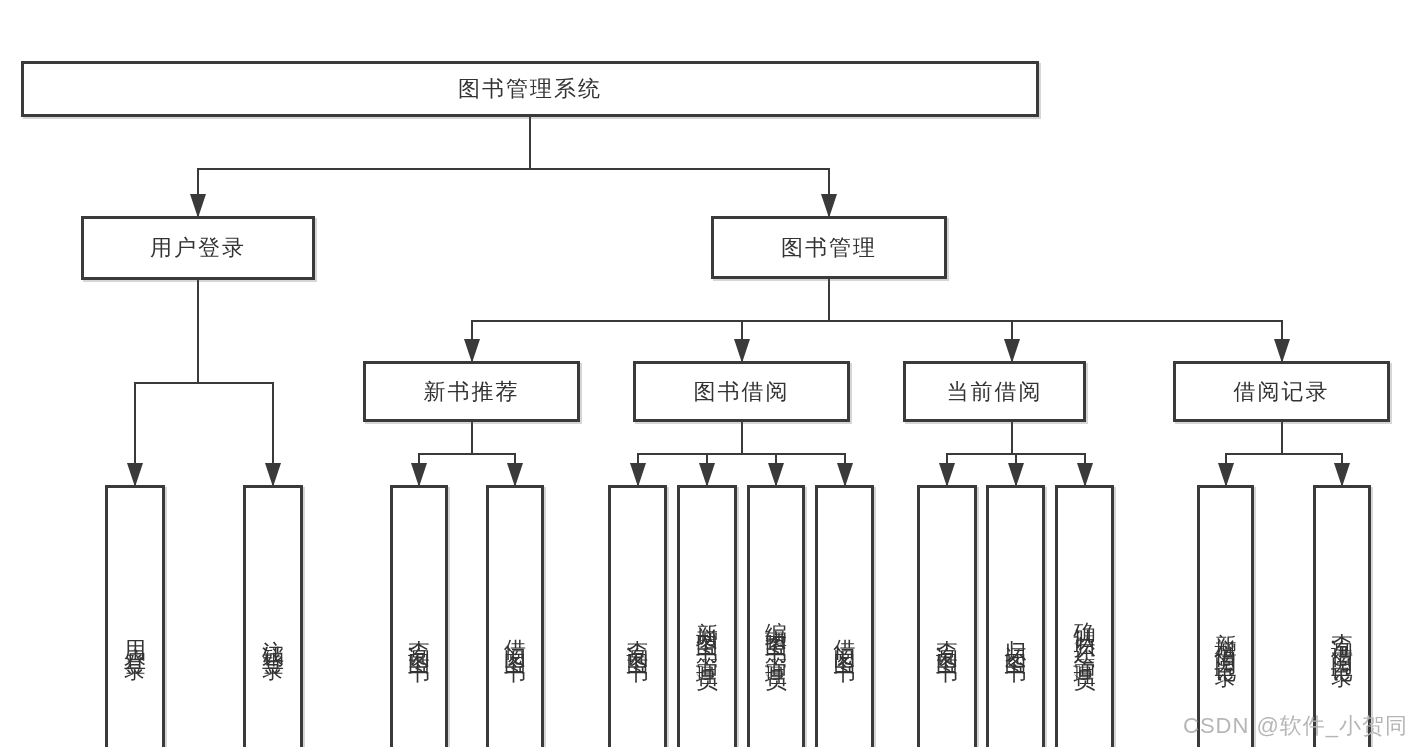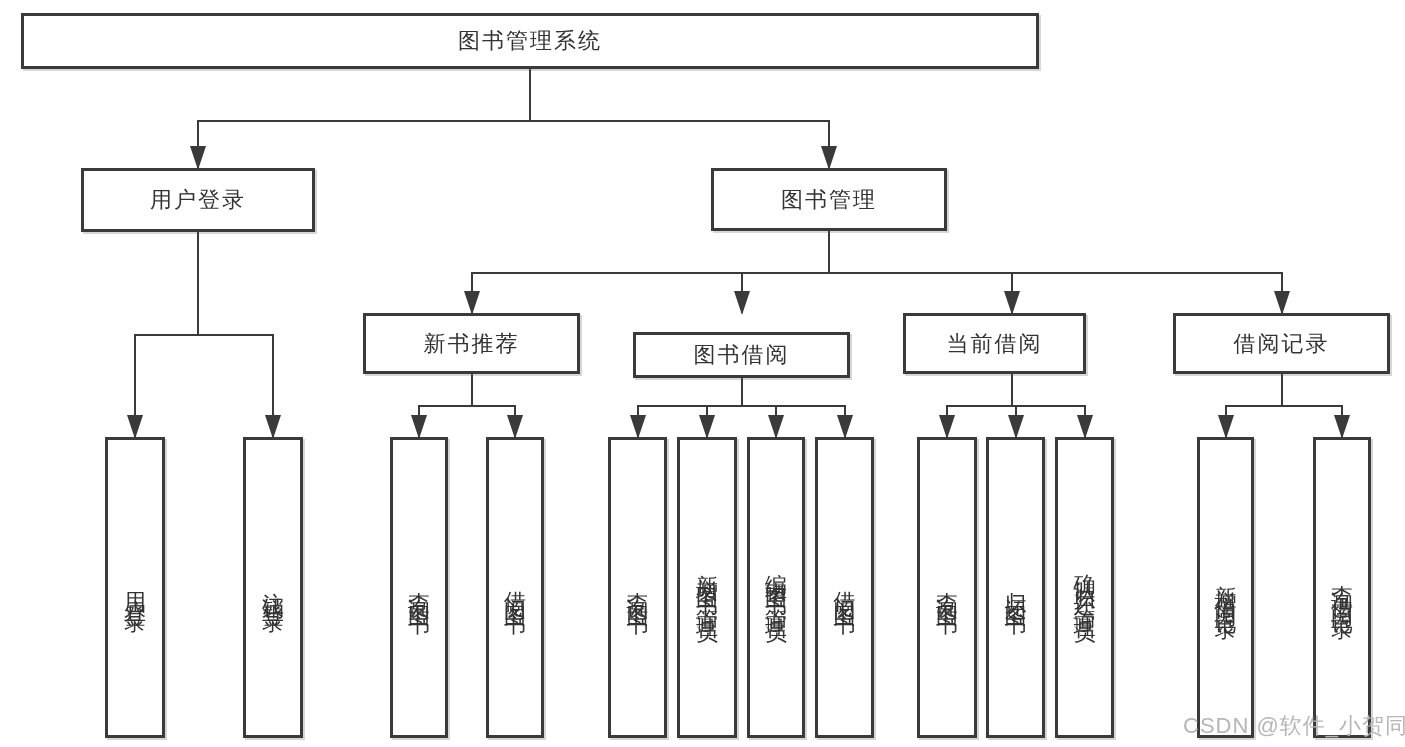--- a/index.html
+++ b/index.html
@@ -4,21 +4,21 @@
 <style>
   html, body { margin: 0; padding: 0; background: #ffffff; }
   .stage {
     position: relative;
     width: 1405px;
     height: 747px;
     background: #ffffff;
     overflow: hidden;
     font-family: "Liberation Sans", "DejaVu Sans", sans-serif;
   }
-  #edges-layer, #nodes-layer { position: absolute; inset: 0; }
+  #edges-layer, #nodes-layer { position: absolute; inset: 0; margin-top: 48px; }
   #edges-layer { z-index: 1; }
   #nodes-layer { z-index: 2; }
 
   .node {
     position: absolute;
     box-sizing: border-box;
     background: #ffffff;
     border: 3px solid #3a3a3a;
     box-shadow: 2px 2px 0 rgba(90,90,90,0.25);
     display: flex;
@@ -116,21 +116,21 @@
       <div class="line" style="left: 1224.5px; top: 405px; width: 2px; height: 32px;"></div>
       <div class="arrow" style="left: 1217.5px; top: 415px;"></div>
       <div class="line" style="left: 1341px; top: 405px; width: 2px; height: 32px;"></div>
       <div class="arrow" style="left: 1334px; top: 415px;"></div>
     </div>
   <div id="nodes-layer">
       <div class="node" style="left: 21px; top: 13px; width: 1018px; height: 56px;">图书管理系统</div>
       <div class="node" style="left: 81px; top: 168px; width: 234px; height: 64px;">用户登录</div>
       <div class="node" style="left: 711px; top: 168px; width: 236px; height: 63px;">图书管理</div>
       <div class="node" style="left: 363px; top: 313px; width: 217px; height: 61px;">新书推荐</div>
-      <div class="node" style="left: 633px; top: 332px; width: 217px; height: 46px;">图书借阅</div>
+      <div class="node" style="left: 633px; top: 313px; width: 217px; height: 61px;">图书借阅</div>
       <div class="node" style="left: 903px; top: 313px; width: 183px; height: 61px;">当前借阅</div>
       <div class="node" style="left: 1173px; top: 313px; width: 217px; height: 61px;">借阅记录</div>
       <div class="node vertical" style="left: 105px; top: 437px; width: 60px; height: 301px;">用户登录</div>
       <div class="node vertical" style="left: 243px; top: 437px; width: 60px; height: 301px;">注销登录</div>
       <div class="node vertical" style="left: 390px; top: 437px; width: 58px; height: 301px;">查询图书</div>
       <div class="node vertical" style="left: 486px; top: 437px; width: 58px; height: 301px;">借阅图书</div>
       <div class="node vertical" style="left: 608px; top: 437px; width: 59px; height: 301px;">查询图书</div>
       <div class="node vertical" style="left: 677px; top: 437px; width: 60px; height: 301px;">新增图书（管理员）</div>
       <div class="node vertical" style="left: 747px; top: 437px; width: 58px; height: 301px;">编辑图书（管理员）</div>
       <div class="node vertical" style="left: 815px; top: 437px; width: 59px; height: 301px;">借阅图书</div>

